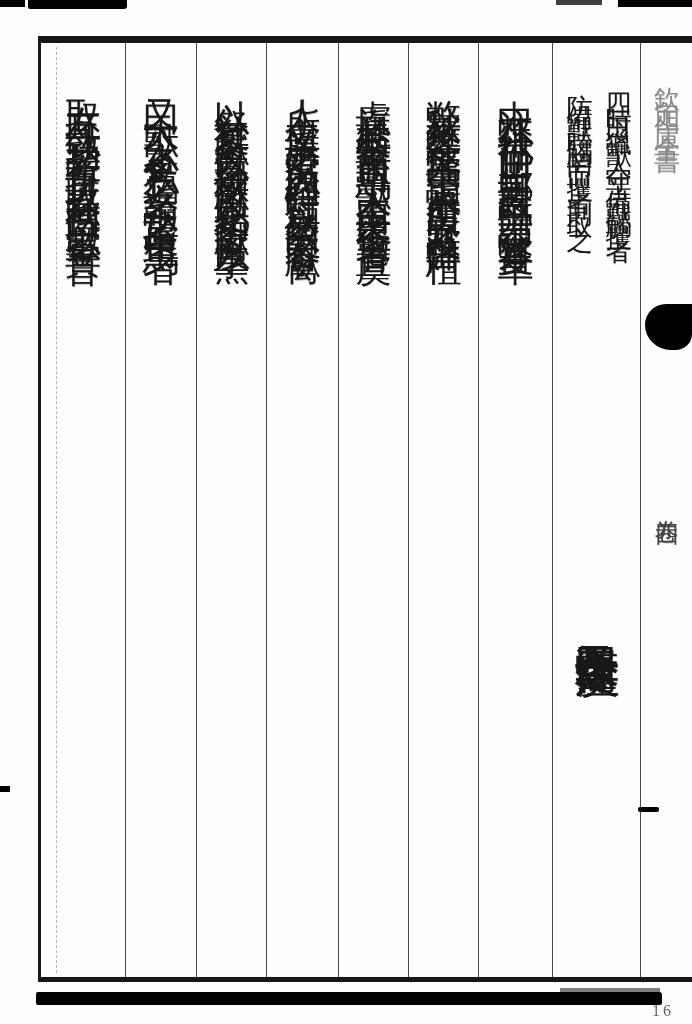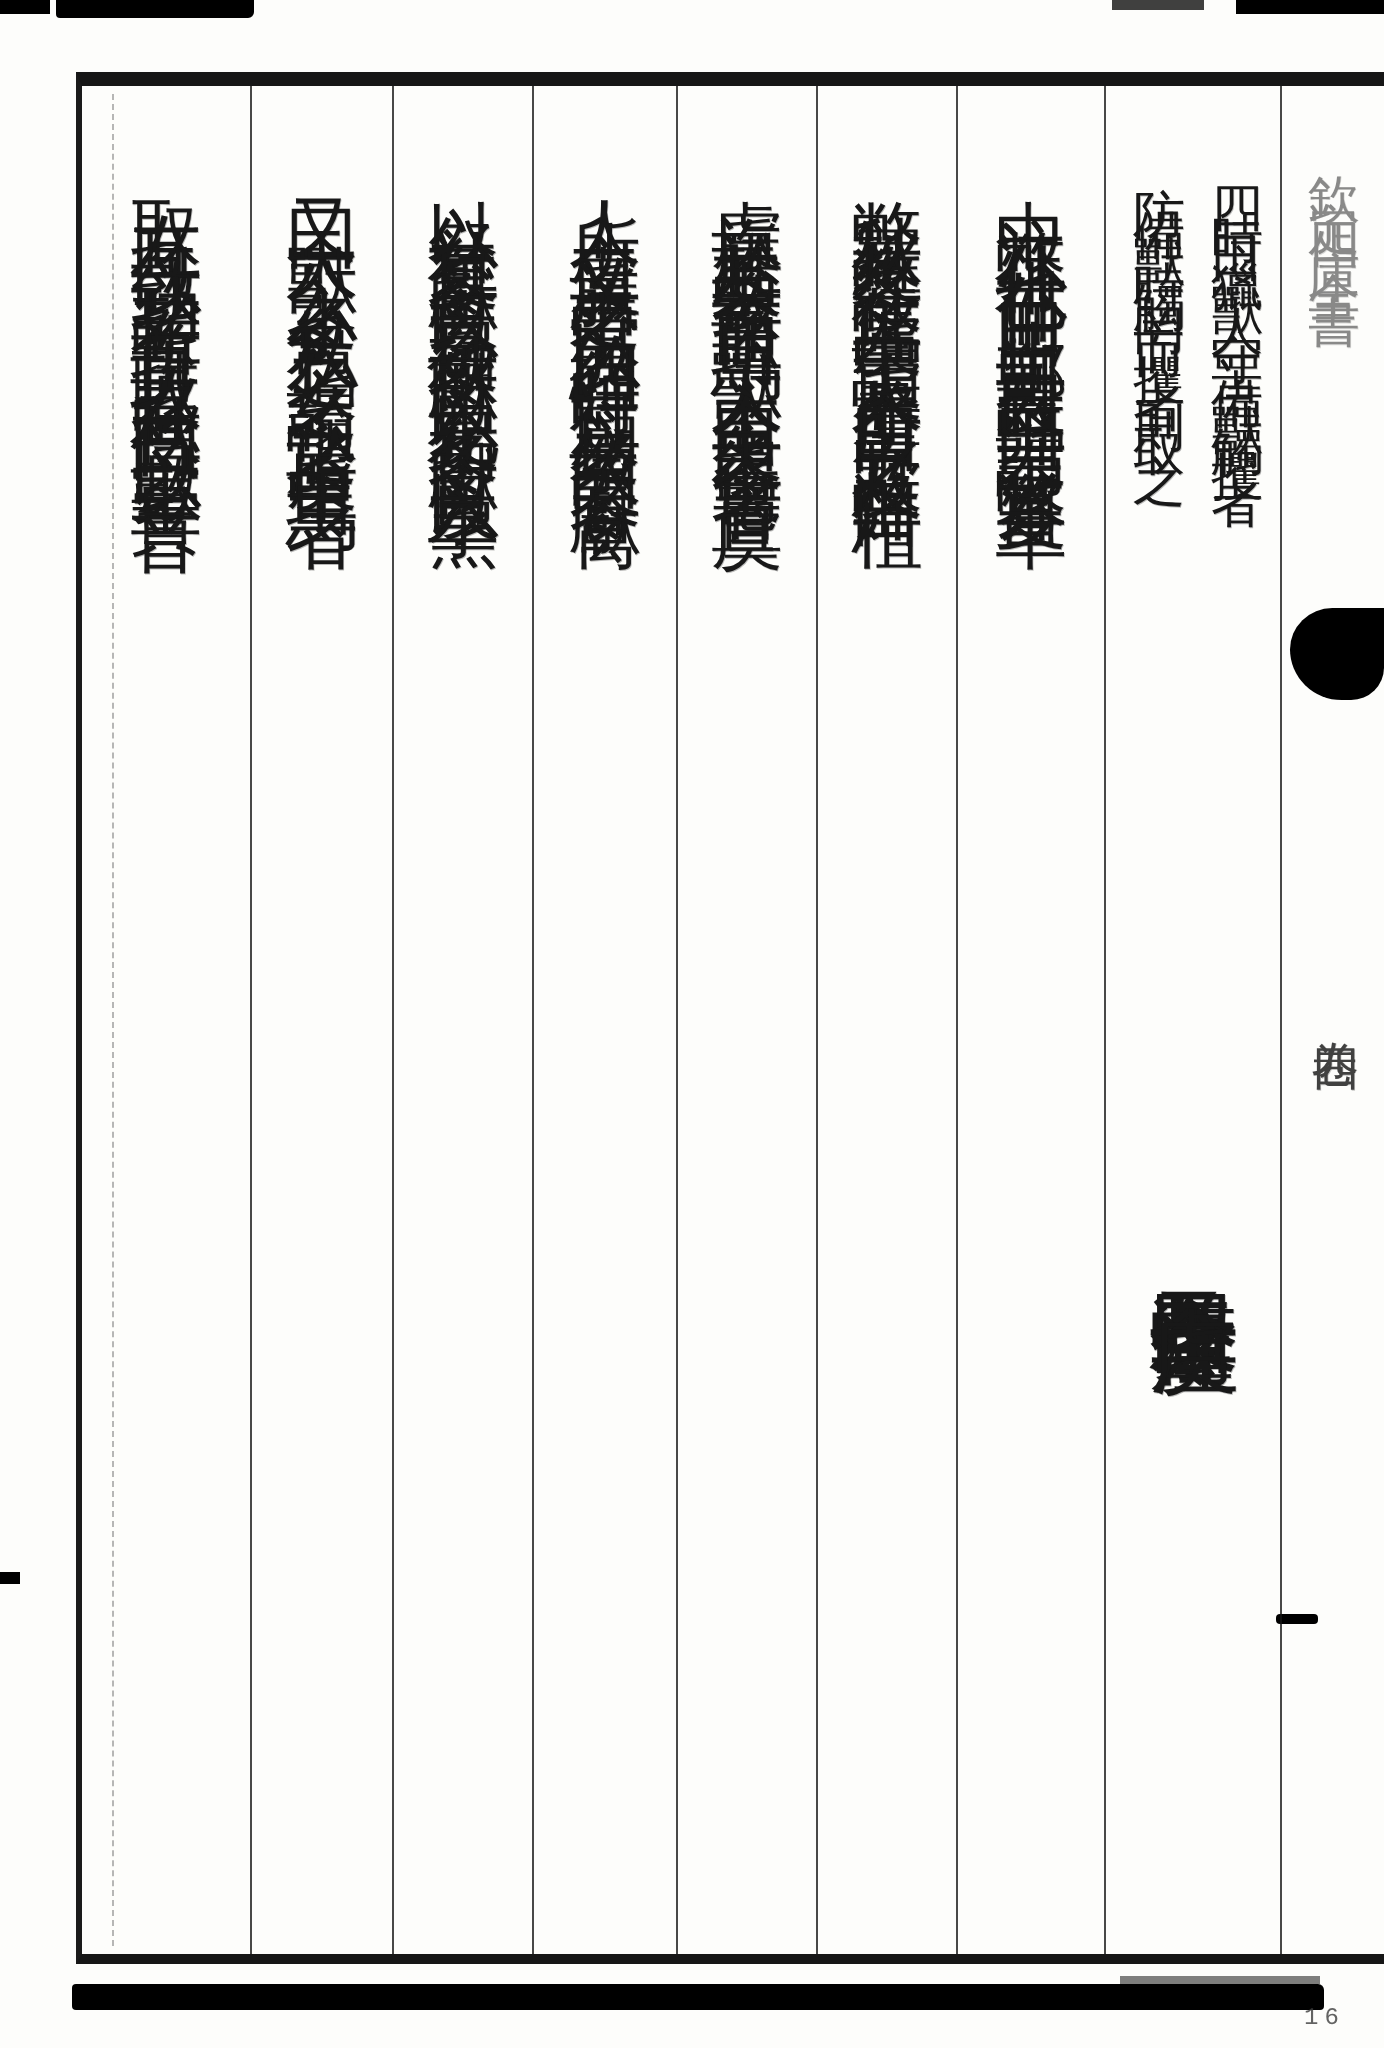--- a/index.html
+++ b/index.html
@@ -70,23 +70,23 @@
   .art-topstrip{left:28px;top:0;width:99px;height:9px;border-radius:0 0 3px 2px;}
   .art-topdot{left:556px;top:0;width:46px;height:5px;opacity:.75;}
   .art-topright{left:618px;top:0;width:74px;height:7px;}
   .art-blob{left:645px;top:304px;width:47px;height:46px;border-radius:45% 0 35% 55%;}
   .art-leftdash{left:0;top:786px;width:10px;height:6px;}
   .art-titledash{left:638px;top:807px;width:21px;height:5px;border-radius:2px;}
   .art-bottomband{left:36px;top:992px;width:626px;height:13px;border-radius:2px 3px 2px 2px;}
   .art-bottomspeck{left:560px;top:988px;width:100px;height:4px;opacity:.5;}
   .pagenum{
     position:absolute;left:652px;top:1002px;
-    font-size:12px;color:#3d3d3d;opacity:.8;
+    font-size:16px;color:#3d3d3d;opacity:.8;
     letter-spacing:3px;
-    font-family:Liberation Mono, monospace;
+    font-family:Liberation Serif, serif;
   }
 </style>
 </head>
 <body>
 
 <div class="scan">
 
   <div class="art art-topleft"></div>
   <div class="art art-topstrip"></div>
   <div class="art art-topdot"></div>

